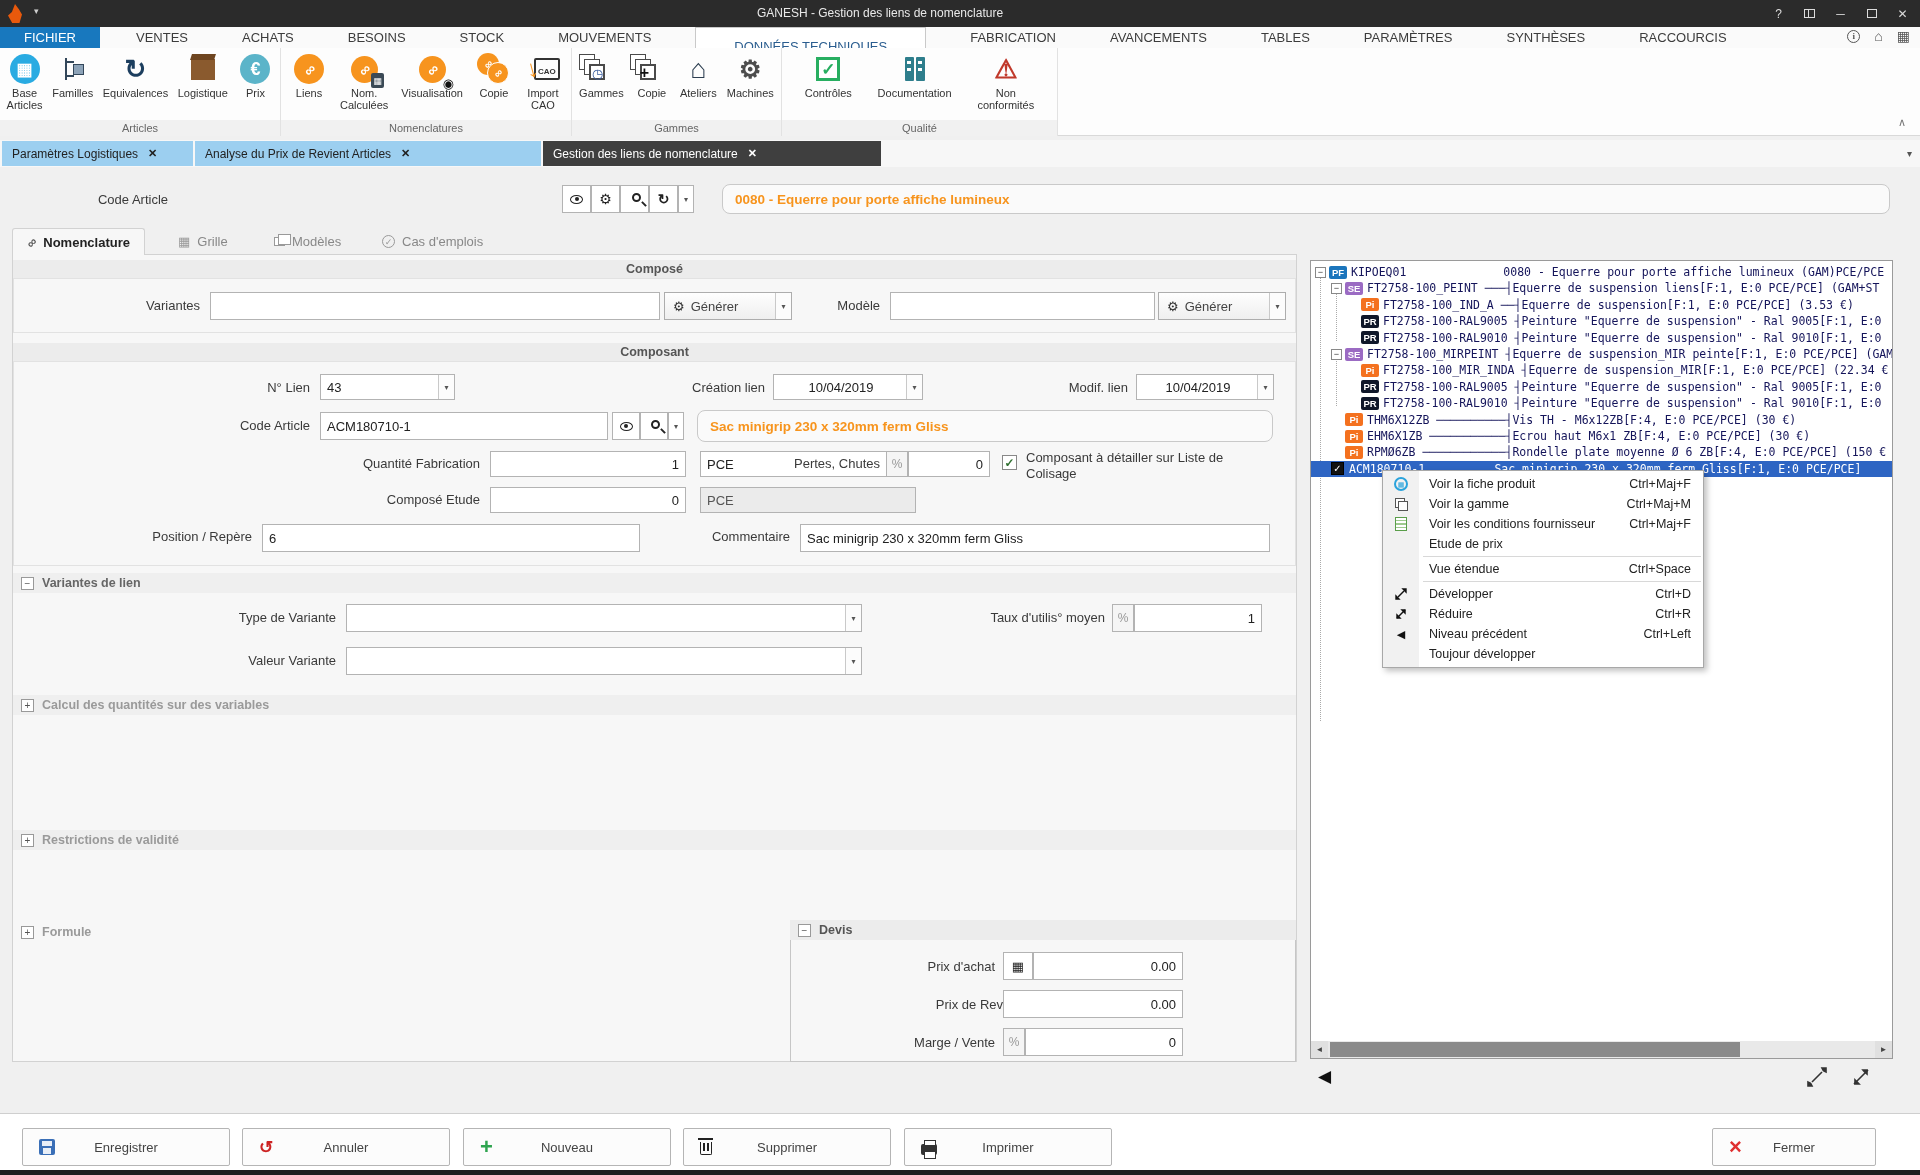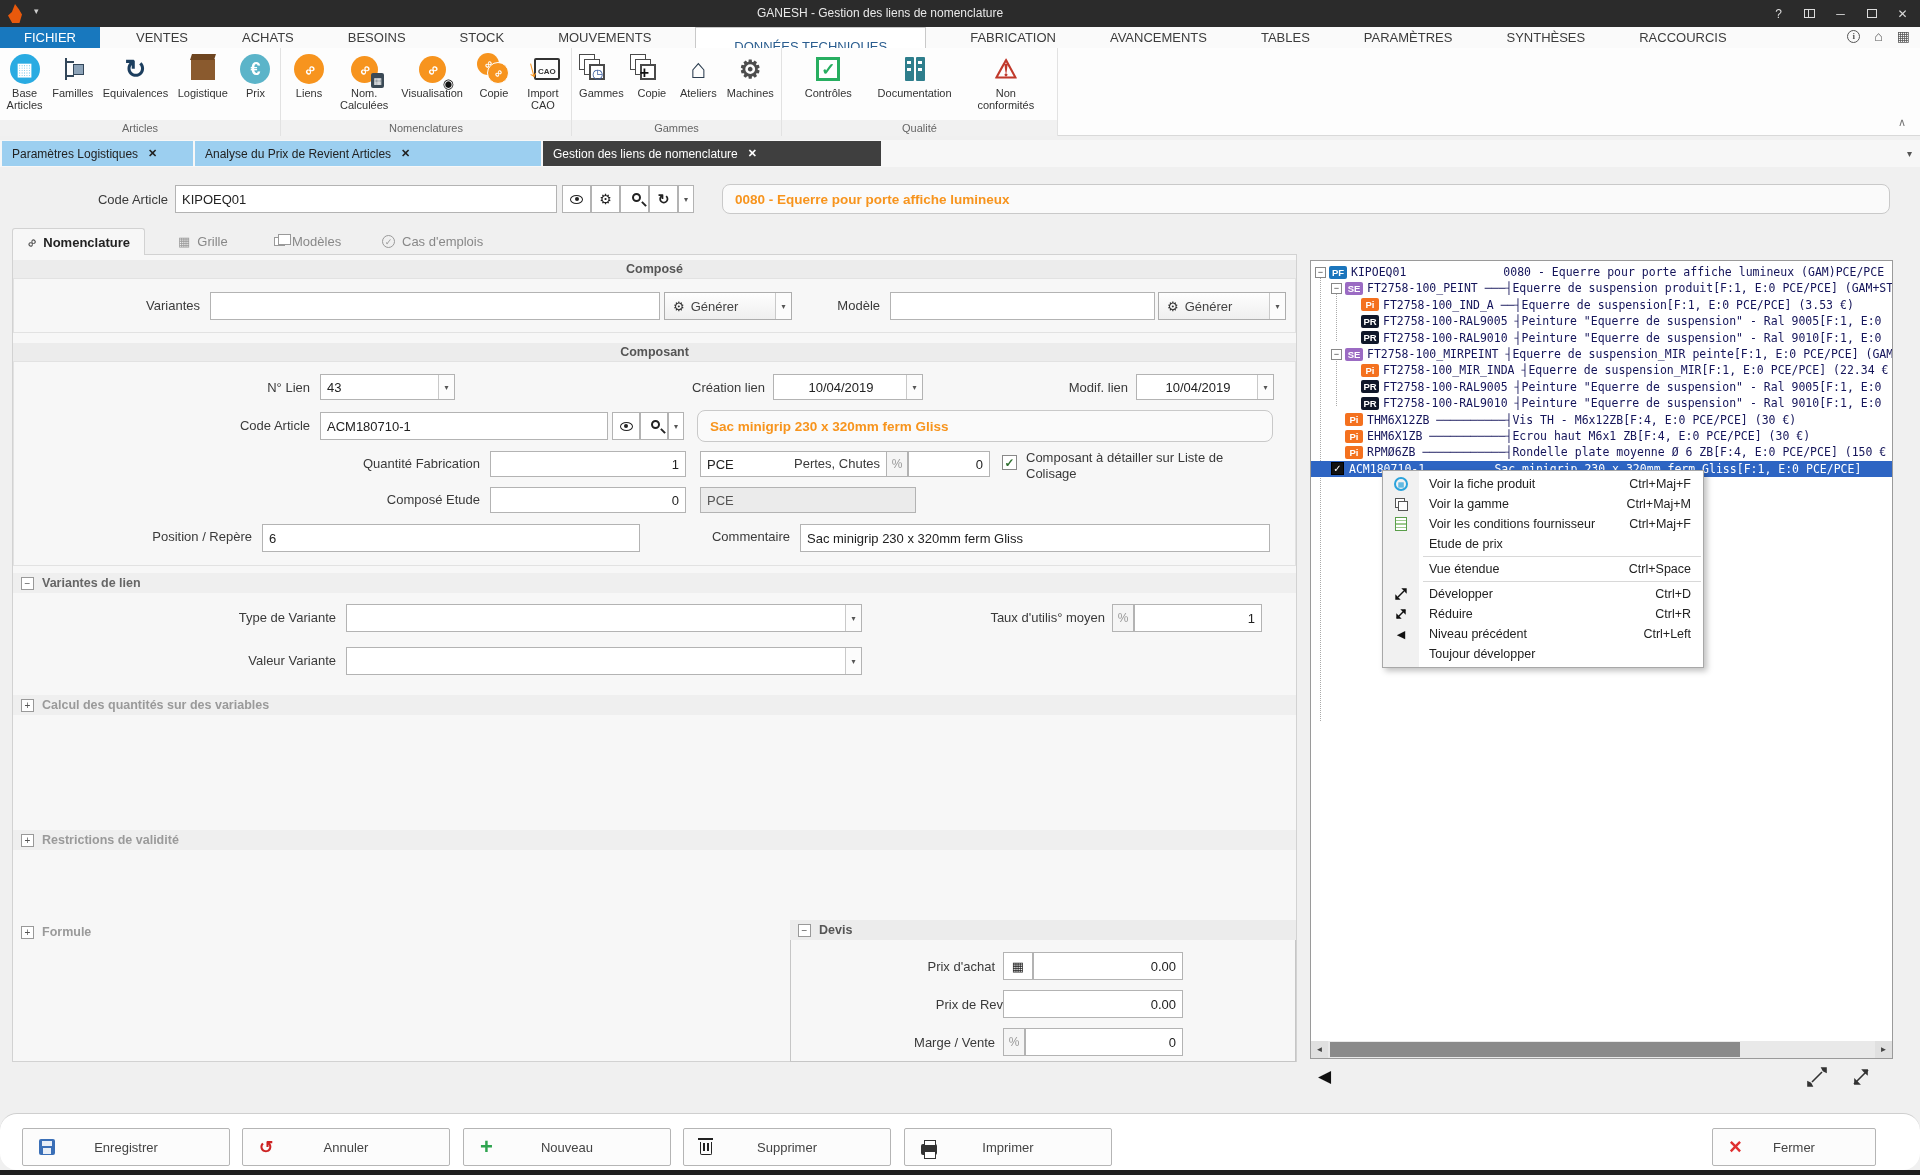--- a/index.html
+++ b/index.html
@@ -181,21 +181,21 @@
                 line-height:11px; text-align:center; }
   .ci-gamme { width:10px; height:10px; border:1.5px solid #555; background:#fff; position:relative; margin:3px 0 0 3px;
               box-shadow:-3px -3px 0 -1px #fff, -3px -3px 0 0 #555; }
   .ci-supplier { width:12px; height:14px; border:1.5px solid #5a9e4a; background:repeating-linear-gradient(#fff 0 2px,#9ec98f 2px 3.5px); }
   .ci-level { color:#111; font-size:11px; }
 
   
   #devis { position:absolute; left:790px; top:920px; width:506px; height:142px; border:1px solid #c6c6c6; background:#f7f7f7; }
 
   
-  #footer { position:absolute; left:0; top:1113px; width:1920px; height:57px; background:#fff; border-top:1px solid #cfcfcf;border-radius:17px; }
+  #footer { position:absolute; left:0; top:1113px; width:1920px; height:57px; background:#fff; border-top:1px solid #cfcfcf; }
   .fbtnbar { position:absolute; top:14px; height:38px; background:#fcfcfc; border:1px solid #b5b5b5; border-radius:2px;
              display:flex; align-items:center; cursor:default; }
   .fbtnbar .fico { position:absolute; left:16px; display:flex; align-items:center; }
   .fbtnbar .flab { width:100%; text-align:center; font-size:13px; color:#444; }
   .fb0 { left:22px; width:208px; } .fb1 { left:242px; width:208px; } .fb2 { left:463px; width:208px; }
   .fb3 { left:683px; width:208px; } .fb4 { left:904px; width:208px; } .fb5 { left:1712px; width:164px; }
   .fi-save { width:16px; height:16px; background:#3a6fb7; border-radius:2px; position:relative; }
   .fi-save::before { content:""; position:absolute; left:3px; top:2px; width:10px; height:5px; background:#e8eef7; }
   .fi-save::after { content:""; position:absolute; left:4px; top:9px; width:8px; height:6px; background:#e8eef7; }
   .fi-undo { color:#cc2222; font-size:17px; font-weight:bold; }
@@ -417,23 +417,20 @@
         <span class="x">✕</span>
       </div>
       <div class="dtab dtab2 active">
         <span>Gestion des liens de nomenclature</span>
         <span class="x">✕</span>
       </div>
     </div>
   <span id="tabbar-caret">▾</span>
 
   <span class="lbl" style="left:60px;width:108px;top:192px;">Code Article</span>
-  <div class="inp" style="left:175px;top:185px;width:382px;height:28px;">
-      <span>KIPOEQ01</span>
-    </div>
   <div class="fbtn" style="left:562px;top:185px;width:29px;height:28px;">
       <span class="eye-ico"></span>
     </div>
   <div class="fbtn" style="left:591px;top:185px;width:29px;height:28px;">
       <span class="gear-ico">⚙</span>
     </div>
   <div class="fbtn" style="left:620px;top:185px;width:29px;height:28px;">
       <span class="loupe-ico"></span>
     </div>
   <div class="fbtn" style="left:649px;top:185px;width:29px;height:28px;">
@@ -610,21 +607,21 @@
   <div id="tree">
     <span class="tguide" style="left:9px;top:14px;height:446px;"></span>
     <span class="tguide" style="left:25px;top:30px;height:50px;"></span>
     <span class="tguide" style="left:25px;top:95px;height:50px;"></span>
     <div id="tree-hscroll">
       <span class="harrow" style="left:0;">◄</span>
       <span id="hthumb"></span>
       <span class="harrow" style="right:0;">►</span>
     </div>
   <div class="trow" style="top: 3px; padding-left: 4px;"><span class="texp">−</span><span class="tbadge b-PF">PF</span><span>KIPOEQ01              0080 - Equerre pour porte affiche lumineux (GAM)PCE/PCE</span></div>
-      <div class="trow" style="top: 19.4px; padding-left: 20px;"><span class="texp">−</span><span class="tbadge b-SE">SE</span><span>FT2758-100_PEINT ───┤Equerre de suspension produit[F:1, E:0 PCE/PCE] (GAM+ST</span></div>
+      <div class="trow" style="top: 19.4px; padding-left: 20px;"><span class="texp">−</span><span class="tbadge b-SE">SE</span><span>FT2758-100_PEINT ───┤Equerre de suspension liens[F:1, E:0 PCE/PCE] (GAM+ST</span></div>
       <div class="trow" style="top: 35.8px; padding-left: 36px;"><span style="width: 14px; flex: 0 0 auto;"></span><span class="tbadge b-Pi">Pi</span><span>FT2758-100_IND_A ──┤Equerre de suspension[F:1, E:0 PCE/PCE] (3.53 €)</span></div>
       <div class="trow" style="top: 52.2px; padding-left: 36px;"><span style="width: 14px; flex: 0 0 auto;"></span><span class="tbadge b-PR">PR</span><span>FT2758-100-RAL9005 ┤Peinture "Equerre de suspension" - Ral 9005[F:1, E:0</span></div>
       <div class="trow" style="top: 68.6px; padding-left: 36px;"><span style="width: 14px; flex: 0 0 auto;"></span><span class="tbadge b-PR">PR</span><span>FT2758-100-RAL9010 ┤Peinture "Equerre de suspension" - Ral 9010[F:1, E:0</span></div>
       <div class="trow" style="top: 85px; padding-left: 20px;"><span class="texp">−</span><span class="tbadge b-SE">SE</span><span>FT2758-100_MIRPEINT ┤Equerre de suspension_MIR peinte[F:1, E:0 PCE/PCE] (GAM</span></div>
       <div class="trow" style="top: 101.4px; padding-left: 36px;"><span style="width: 14px; flex: 0 0 auto;"></span><span class="tbadge b-Pi">Pi</span><span>FT2758-100_MIR_INDA ┤Equerre de suspension_MIR[F:1, E:0 PCE/PCE] (22.34 €</span></div>
       <div class="trow" style="top: 117.8px; padding-left: 36px;"><span style="width: 14px; flex: 0 0 auto;"></span><span class="tbadge b-PR">PR</span><span>FT2758-100-RAL9005 ┤Peinture "Equerre de suspension" - Ral 9005[F:1, E:0</span></div>
       <div class="trow" style="top: 134.2px; padding-left: 36px;"><span style="width: 14px; flex: 0 0 auto;"></span><span class="tbadge b-PR">PR</span><span>FT2758-100-RAL9010 ┤Peinture "Equerre de suspension" - Ral 9010[F:1, E:0</span></div>
       <div class="trow" style="top: 150.6px; padding-left: 20px;"><span style="width: 14px; flex: 0 0 auto;"></span><span class="tbadge b-Pi">Pi</span><span>THM6X12ZB ──────────┤Vis TH - M6x12ZB[F:4, E:0 PCE/PCE] (30 €)</span></div>
       <div class="trow" style="top: 167px; padding-left: 20px;"><span style="width: 14px; flex: 0 0 auto;"></span><span class="tbadge b-Pi">Pi</span><span>EHM6X1ZB ───────────┤Ecrou haut M6x1 ZB[F:4, E:0 PCE/PCE] (30 €)</span></div>
       <div class="trow" style="top: 183.4px; padding-left: 20px;"><span style="width: 14px; flex: 0 0 auto;"></span><span class="tbadge b-Pi">Pi</span><span>RPMØ6ZB ────────────┤Rondelle plate moyenne Ø 6 ZB[F:4, E:0 PCE/PCE] (150 €</span></div>

